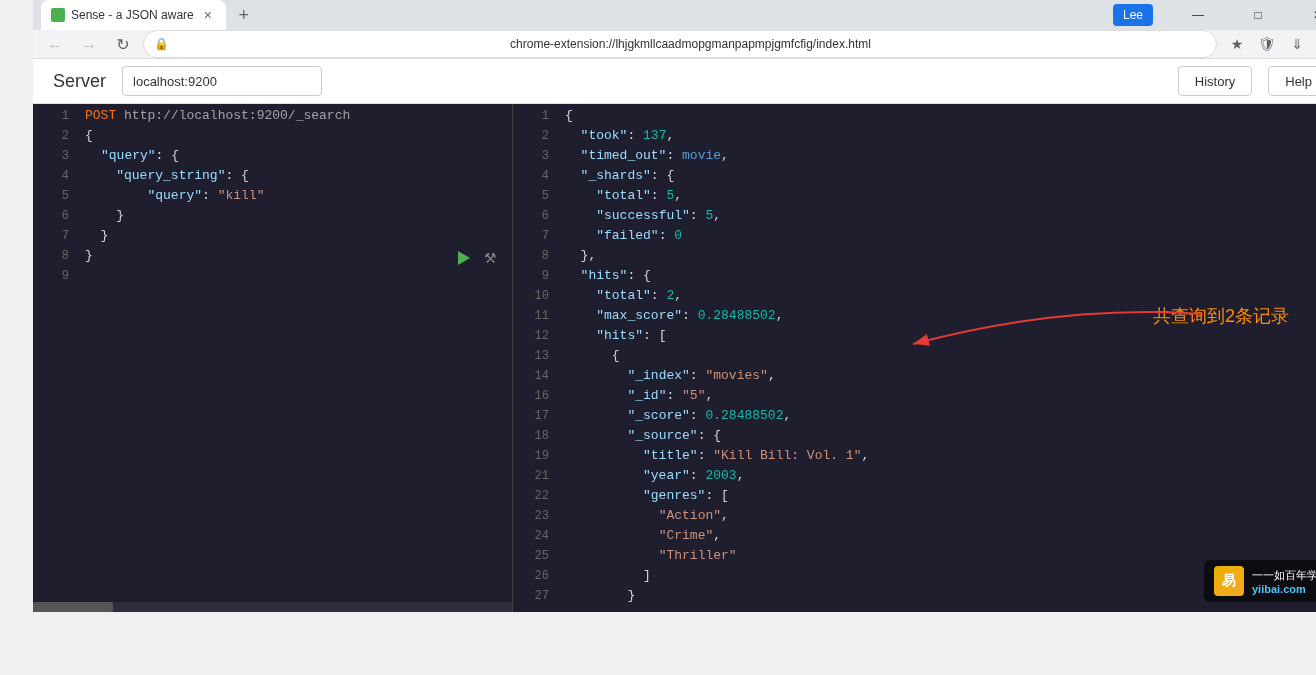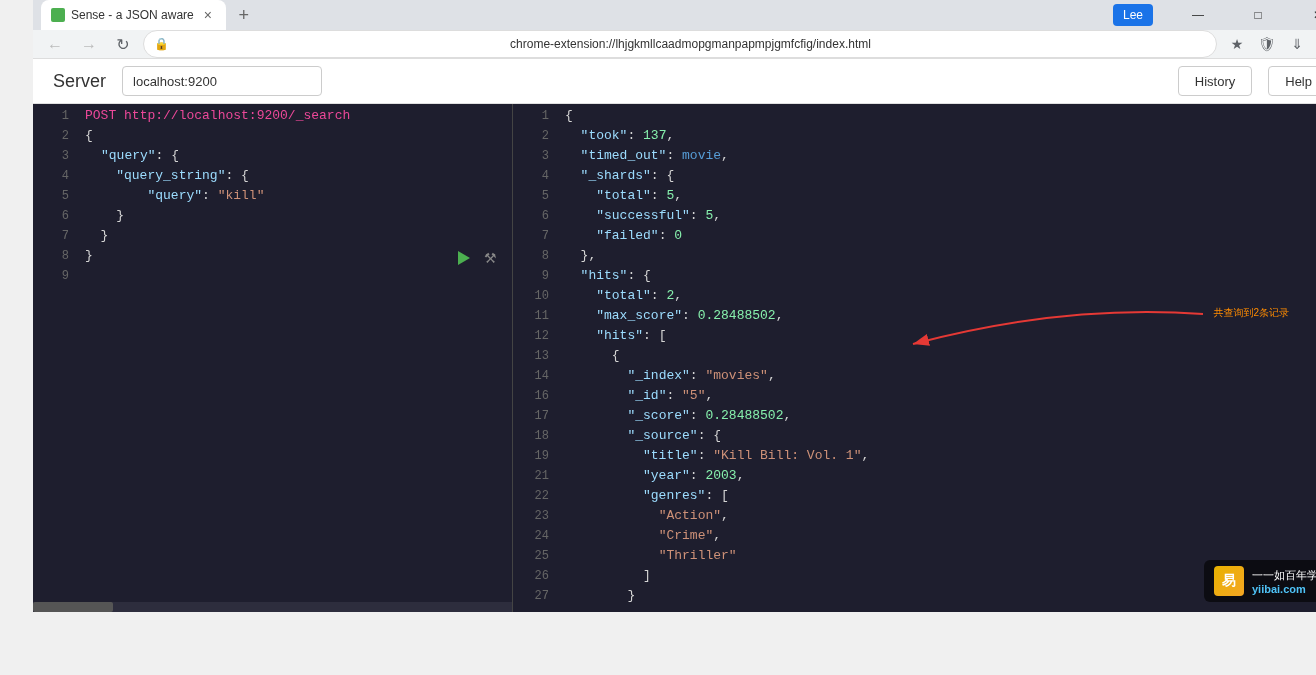--- a/index.html
+++ b/index.html
@@ -41,25 +41,25 @@
 
     
     .main-content { flex: 1; display: flex; overflow: hidden; }
 
     
     .query-panel { width: 480px; flex-shrink: 0; background: #1e1e2e; border-right: 1px solid #444; position: relative; display: flex; flex-direction: column; }
     .query-editor { flex: 1; overflow-y: auto; padding: 4px 0; }
     .code-line { display: flex; align-items: baseline; min-height: 20px; padding: 0 8px; font-family: 'Consolas', 'Courier New', monospace; font-size: 13px; }
     .line-num { width: 28px; text-align: right; color: #666; margin-right: 16px; flex-shrink: 0; font-size: 12px; }
     .line-content { flex: 1; color: #d4d4d4; white-space: pre; }
-    .kw-method { color: #ec4899; }
-    .kw-url { color: #ec4899; }
+    .kw-method { color: #f97316; }
+    .kw-url { color: #a3a3a3; }
     .kw-string { color: #ce9178; }
     .kw-key { color: #9cdcfe; }
-    .kw-number { color: #86efac; }
+    .kw-number { color: #14b8a6; }
     .kw-bool { color: #569cd6; }
     .kw-brace { color: #d4d4d4; }
 
     .query-actions { position: absolute; top: 143px; right: 10px; display: flex; gap: 6px; }
     .action-icon { width: 22px; height: 22px; cursor: pointer; display: flex; align-items: center; justify-content: center; }
 
     
     .response-panel { flex: 1; background: #1e1e2e; overflow: hidden; display: flex; flex-direction: column; position: relative; }
     .response-content { flex: 1; overflow-y: auto; padding: 4px 0; }
 
@@ -320,21 +320,21 @@
             <span class="line-content kw-brace">          ]</span>
           </div>
 
           <div class="code-line">
             <span class="line-num">27</span>
             <span class="line-content kw-brace">        }</span>
           </div>
         </div>
 
         <div style="position:absolute; top:200px; right:60px; pointer-events:none;">
-          <span style="color:#ff8c00; font-size:10px; font-weight:500; font-family:'Microsoft YaHei', sans-serif;">共查询到2条记录</span>
+          <span style="color:#ff8c00; font-size:18px; font-weight:500; font-family:'Microsoft YaHei', sans-serif;">共查询到2条记录</span>
         </div>
 
         <svg style="position:absolute; top:190px; left:200px; pointer-events:none;" width="500" height="80">
           <defs>
             <marker id="arrowhead" markerWidth="8" markerHeight="6" refX="8" refY="3" orient="auto">
               <polygon points="0 0, 8 3, 0 6" fill="#e53935"></polygon>
             </marker>
           </defs>
           <path d="M 490,20 Q 350,10 200,50" stroke="#e53935" stroke-width="2" fill="none" marker-end="url(#arrowhead)"></path>
         </svg>

